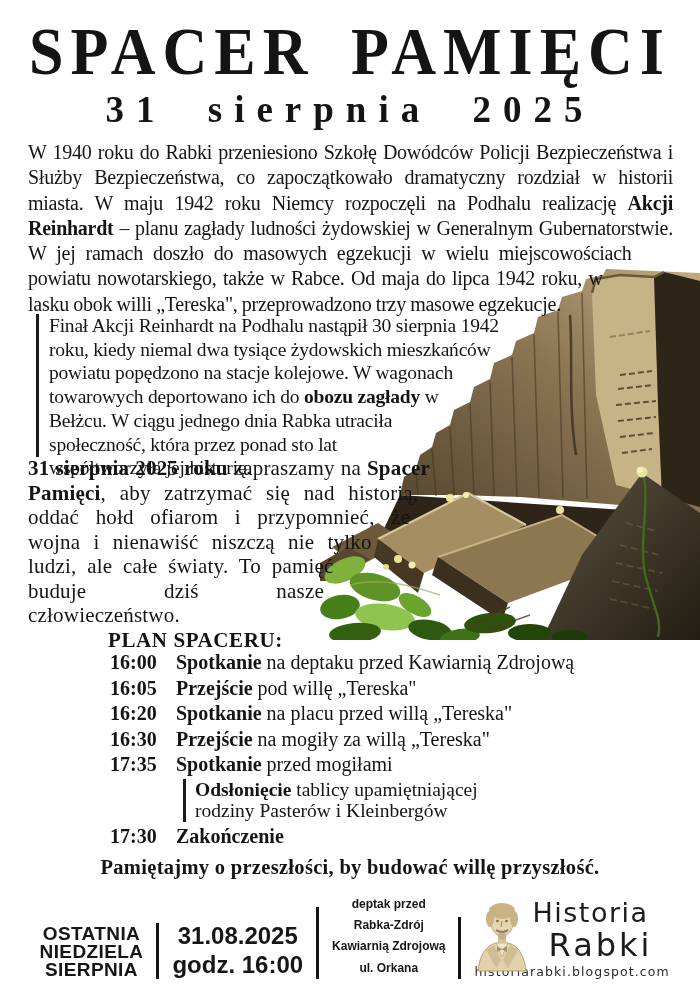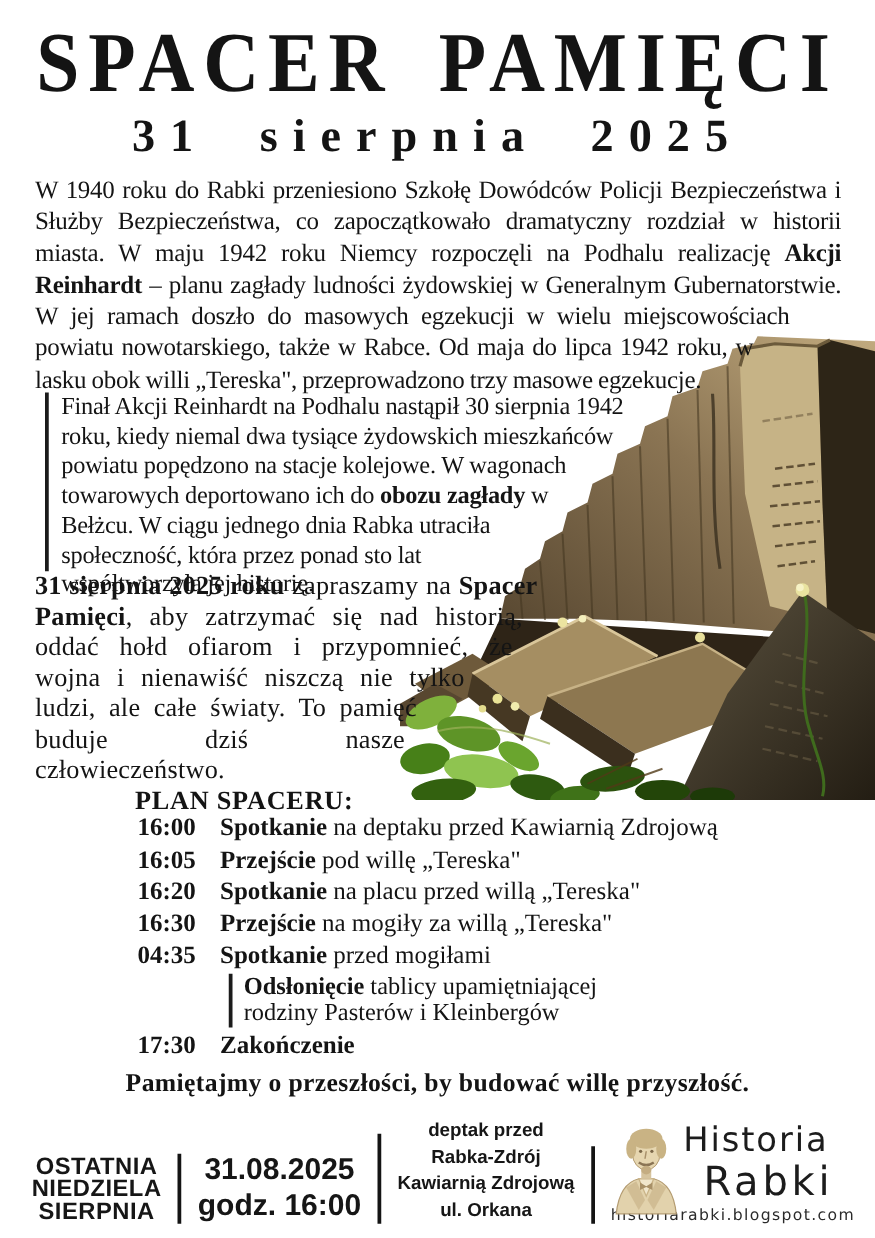--- a/index.html
+++ b/index.html
@@ -42,21 +42,21 @@
          font-weight:bold;font-size:20.5px;letter-spacing:0.3px;}
 
   .footer{position:absolute;top:893px;left:0;width:692px;display:flex;justify-content:center;
           align-items:flex-end;column-gap:13px;font-family:"Liberation Sans","DejaVu Sans",sans-serif;color:#161616;}
   .f-div{width:3px;background:#141414;flex:0 0 3px;}
   .d1{height:56px;margin-top:12px;}
   .d2{height:72px;margin-top:3px;}
   .d3{height:62px;margin-top:8px;}
   .f-when{margin-top:9px;font-weight:bold;font-size:19px;line-height:18px;text-align:center;letter-spacing:0.4px;}
   .f-date{margin-top:4px;font-weight:bold;font-size:24px;line-height:29px;text-align:center;}
-  .f-where{margin-top:1px;font-weight:bold;font-size:15px;line-height:21.2px;text-align:center;}
+  .f-where{margin-top:1px;font-weight:bold;font-size:12px;line-height:21.2px;text-align:center;}
   .f-logo{width:178px;margin-top:1px;position:relative;font-family:"DejaVu Sans",sans-serif;}
   .bust{position:absolute;left:0;top:2px;}
   .logo-name{margin-left:58px;}
   .logo-name .l1{font-size:27px;line-height:30px;letter-spacing:1.5px;color:#1c1c1c;}
   .logo-name .l2{font-size:32px;line-height:34px;letter-spacing:3px;text-align:right;color:#1c1c1c;}
   .logo-url{margin-top:2px;font-size:12.5px;letter-spacing:1.1px;text-align:center;color:#2a2a2a;width:178px;}
 
   .photo{position:absolute;left:320px;top:255px;width:380px;height:385px;}
 </style>
 </head>
@@ -178,21 +178,21 @@
       </div>
     <div class="srow">
         <span class="t">16:20</span>
         <span class="d"><b class="a">Spotkanie</b><span> na placu przed willą „Tereska"</span></span>
       </div>
     <div class="srow">
         <span class="t">16:30</span>
         <span class="d"><b class="a">Przejście</b><span> na mogiły za willą „Tereska"</span></span>
       </div>
     <div class="srow">
-        <span class="t">04:35</span>
+        <span class="t">17:35</span>
         <span class="d"><b class="a">Spotkanie</b><span> przed mogiłami</span></span>
       </div>
     <div class="sub-note"><b class="a">Odsłonięcie</b><span> tablicy upamiętniającej rodziny Pasterów i Kleinbergów</span></div>
     <div class="srow">
         <span class="t">17:30</span>
         <span class="d"><b class="a">Zakończenie</b><span></span></span>
       </div>
   </div>
 
   <div class="motto">Pamiętajmy o przeszłości, by budować willę przyszłość.</div>

